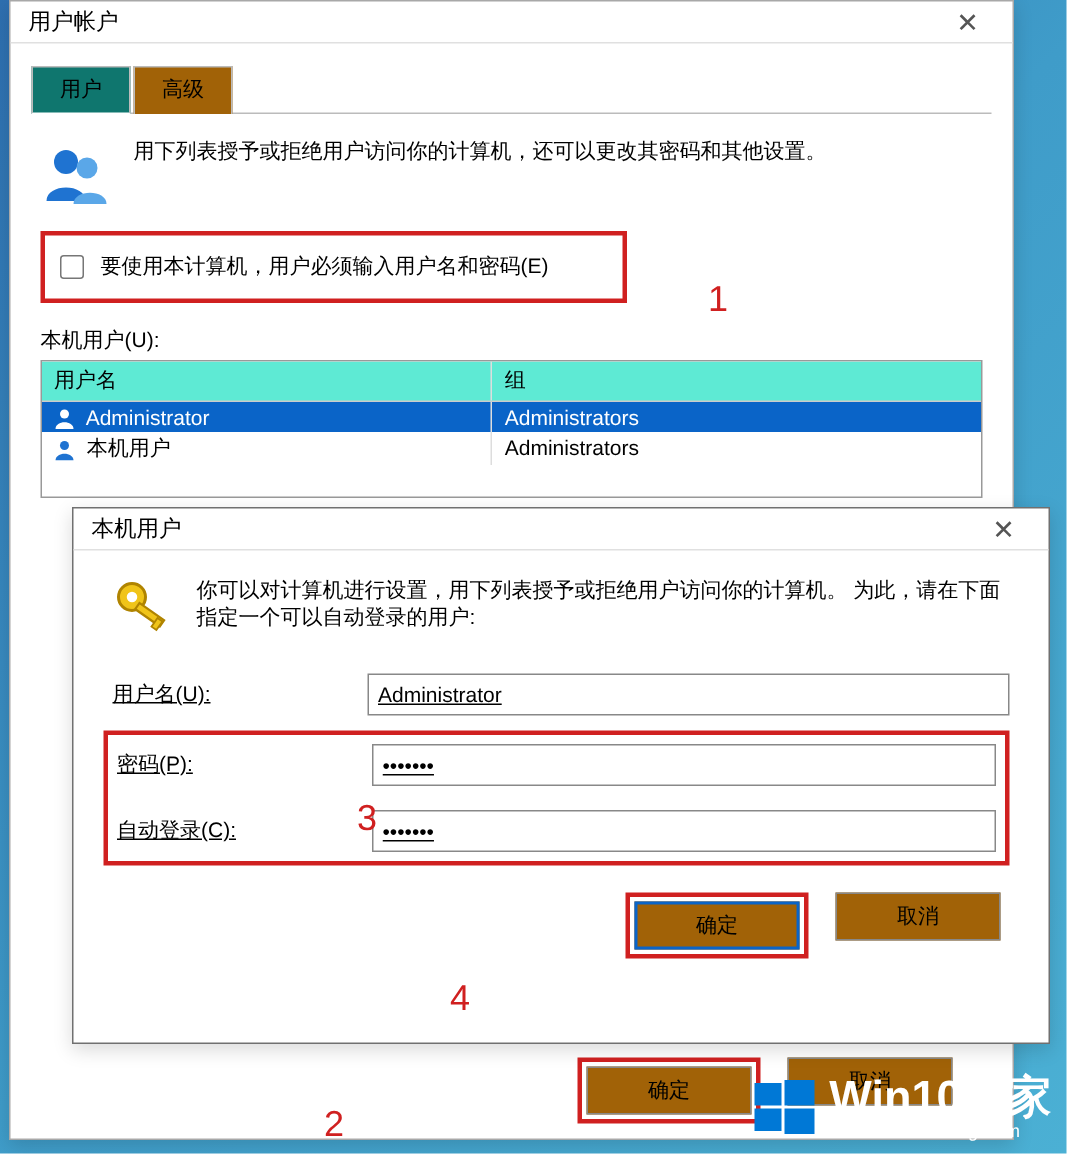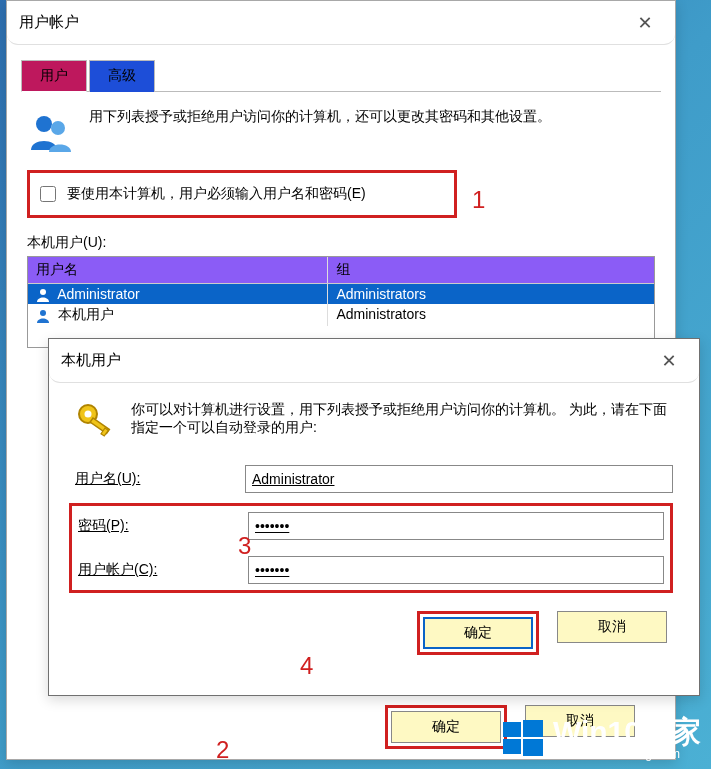--- a/index.html
+++ b/index.html
@@ -14,69 +14,68 @@
     overflow: hidden;
   }
   .dialog {
     position: absolute;
     background: #fff;
     border: 1px solid #a8a8a8;
     box-shadow: 0 4px 12px rgba(0,0,0,0.15);
   }
   .dlg-main { left: 6px; top: 0; width: 670px; height: 760px; }
   .titlebar {
-    height: 44px;
+    height: 28px;
     display: flex;
     align-items: center;
     justify-content: space-between;
     padding: 0 8px 0 12px;
     border-bottom: 1px solid #e0e0e0;
     font-size: 15px;
-    border-radius: 11px;
   }
   .close-x {
     width: 44px; height: 30px;
     display: flex; align-items: center; justify-content: center;
     color: #555; font-size: 18px; cursor: pointer;
   }
   .tabstrip {
     display: flex;
     margin: 14px 14px 0 14px;
     border-bottom: 1px solid #bbb;
   }
   .tab {
     padding: 6px 18px;
     border: 1px solid #bbb;
     border-bottom: none;
-    background: #1d4ed8;
+    background: #a16207;
     margin-right: 2px;
     position: relative;
     top: 1px;
     cursor: pointer;
   }
-  .tab.active { background: #be185d; border-bottom: 1px solid #fff; }
+  .tab.active { background: #0f766e; border-bottom: 1px solid #fff; }
   .panel-body { padding: 16px 20px; }
   .intro-row { display: flex; gap: 14px; margin-bottom: 14px; }
   .icon-users { width: 48px; height: 48px; flex: 0 0 48px; }
   .checkbox-row {
     display: flex; align-items: center; gap: 8px;
     padding: 10px 6px;
   }
   .red-box { border: 3px solid #d02020; }
   .annot { position: absolute; color: #d02020; font-size: 24px; }
   .userlist-label { margin: 16px 0 4px 0; }
   .userlist {
     border: 1px solid #999;
     background: #fff;
     height: 92px;
     overflow: hidden;
   }
   .userlist-header {
     display: flex; border-bottom: 1px solid #ccc;
-    background: #8b5cf6;
+    background: #5eead4;
     font-weight: normal;
   }
   .userlist-header div { padding: 4px 8px; }
   .col-name { flex: 0 0 48%; border-right: 1px solid #ddd; }
   .col-group { flex: 1; }
   .userlist-row { display: flex; }
   .userlist-row div { padding: 2px 8px; }
   .userlist-row.selected { background: #0a64c8; color: #fff; }
   .row-icon { width: 14px; height: 14px; display: inline-block; vertical-align: middle; margin-right: 4px; }
   .dlg-autologin { left: 48px; top: 338px; width: 652px; height: 358px; border: 1px solid #707070; }
@@ -90,21 +89,21 @@
     height: 28px;
     border: 1px solid #888;
     padding: 0 6px;
     font-family: inherit;
     font-size: 14px;
   }
   .btn-row { display: flex; gap: 18px; justify-content: flex-end; margin-top: 18px; padding-right: 6px;}
   .btn {
     width: 110px; height: 32px;
     border: 1px solid #888;
-    background: #fef9c3;
+    background: #a16207;
     cursor: pointer;
     font-family: inherit;
     font-size: 14px;
   }
   .btn.default { outline: 2px solid #0a64c8; outline-offset: -2px; }
   
   .main-btnrow { position: absolute; left: 0; bottom: 10px; width: 100%; display: flex; gap: 18px; justify-content: flex-end; padding-right: 40px; }
   
   .watermark {
     position: absolute;
@@ -138,21 +137,21 @@
         <svg viewBox="0 0 48 48">
             <circle cx="17" cy="16" r="8" fill="#1f73d1"></circle>
             <circle cx="31" cy="20" r="7" fill="#5aa7e8"></circle>
             <path d="M4 42 C4 30 30 30 30 42 Z" fill="#1f73d1"></path>
             <path d="M22 44 C22 34 44 34 44 44 Z" fill="#5aa7e8"></path>
           </svg>
       </div>
       <div>用下列表授予或拒绝用户访问你的计算机，还可以更改其密码和其他设置。</div>
     </div>
 
-    <div class="checkbox-row red-box" style="width:430px">
+    <div class="checkbox-row red-box" style="width:391px">
       <input type="checkbox" style="">
       <span>要使用本计算机，用户必须输入用户名和密码(E)</span>
     </div>
 
     <div class="userlist-label">本机用户(U):</div>
 
     <div class="userlist">
       <div class="userlist-header">
         <div class="col-name">用户名</div>
         <div class="col-group">组</div>
@@ -213,21 +212,21 @@
       <div class="field-label">用户名(U):</div>
       <input class="field-input" value="Administrator" style="">
     </div>
 
     <div class="pwd-red red-box">
       <div class="field-row" style="margin-bottom:16px">
         <div class="field-label">密码(P):</div>
         <input class="field-input" type="password" value="•••••••" style="">
       </div>
       <div class="field-row" style="margin-bottom:0">
-        <div class="field-label">用户帐户(C):</div>
+        <div class="field-label">自动登录(C):</div>
         <input class="field-input" type="password" value="•••••••" style="">
       </div>
     </div>
 
     <div class="btn-row">
       <div class="red-box" style="padding:3px">
         <button class="btn default">确定</button>
       </div>
       <button class="btn">取消</button>
     </div>

